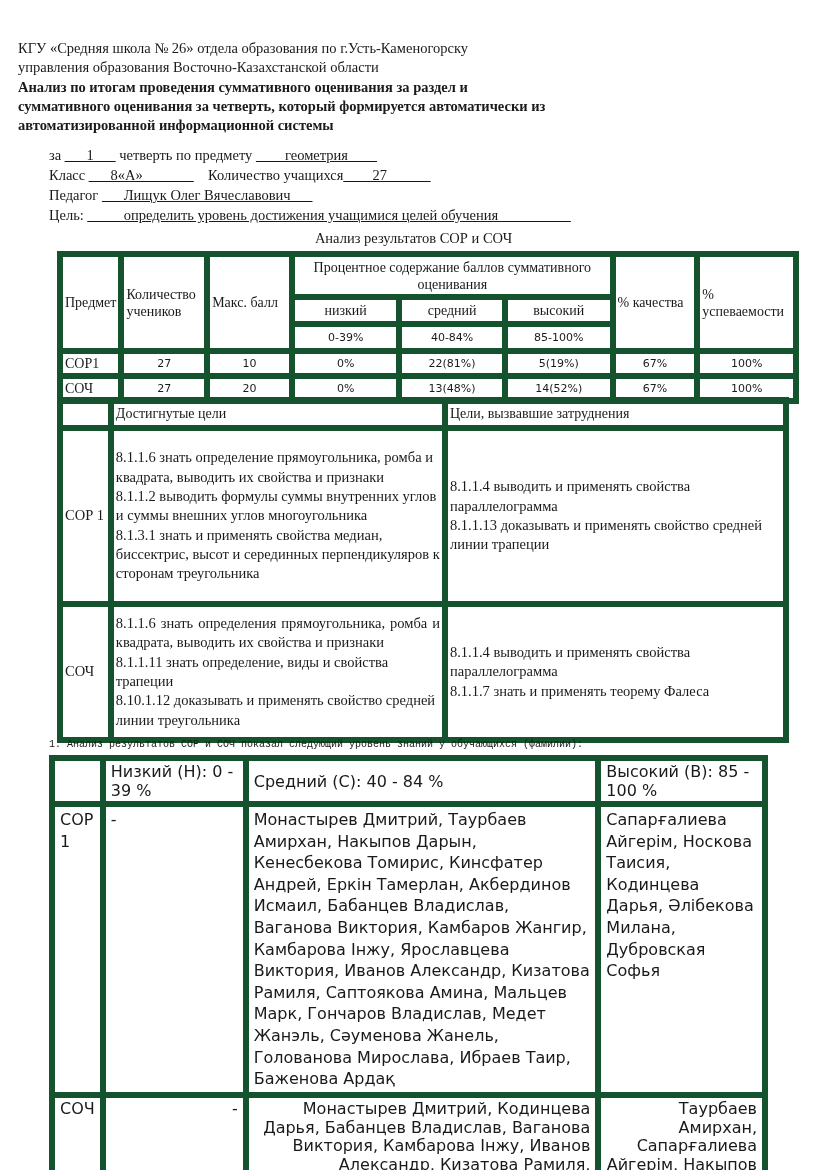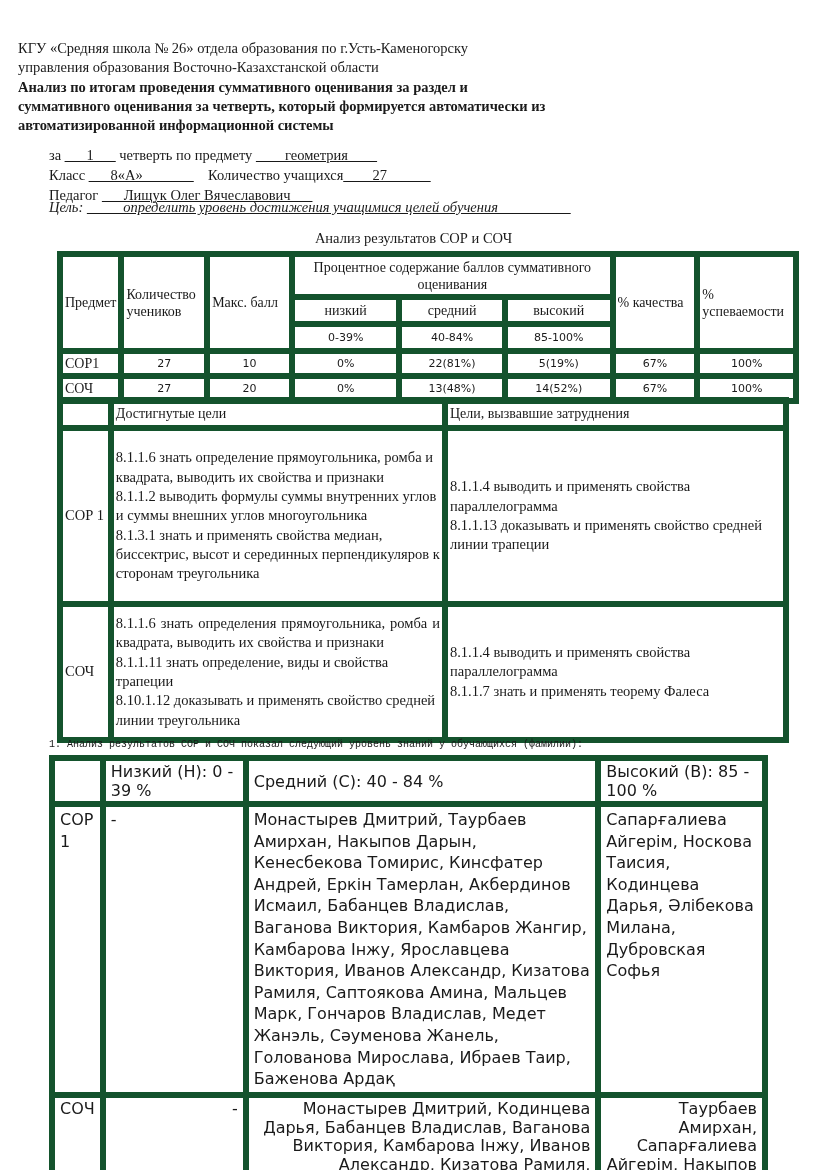--- a/index.html
+++ b/index.html
@@ -11,21 +11,21 @@
   .hdr.b { font-weight: bold; font-size: 14.5px; }
   .hdr.l3 { top: 78px; }
   .hdr.l4 { top: 97px; }
   .hdr.l5 { top: 116px; }
 
   .field { position: absolute; left: 49px; font-family: "Liberation Serif", serif; font-size: 14.5px; line-height: 19px; white-space: pre; }
   .field u { text-decoration: underline; }
   .f1 { top: 146px; text-align: right; }
   .f2 { top: 166px; }
   .f3 { top: 186px; }
-  .f4 { top: 198px; font-style: italic; }
+  .f4 { top: 206px; }
 
   .caption { position: absolute; top: 229px; left: 0; width: 827px; text-align: center; font-family: "Liberation Serif", serif; font-size: 14.5px; line-height: 19px; }
 
   table { border-collapse: collapse; position: absolute; }
   td { border: 6px solid #14532d; padding: 0 2px; vertical-align: middle; }
 
   
   #t1 { left: 57px; top: 251px; width: 742px; font-size: 13px; }
   #t1 td { font-family: "DejaVu Sans", sans-serif; font-size: 11px; line-height: 16px; }
   #t1 .hd { font-family: "Liberation Serif", serif; font-size: 14px; line-height: 17px; }

